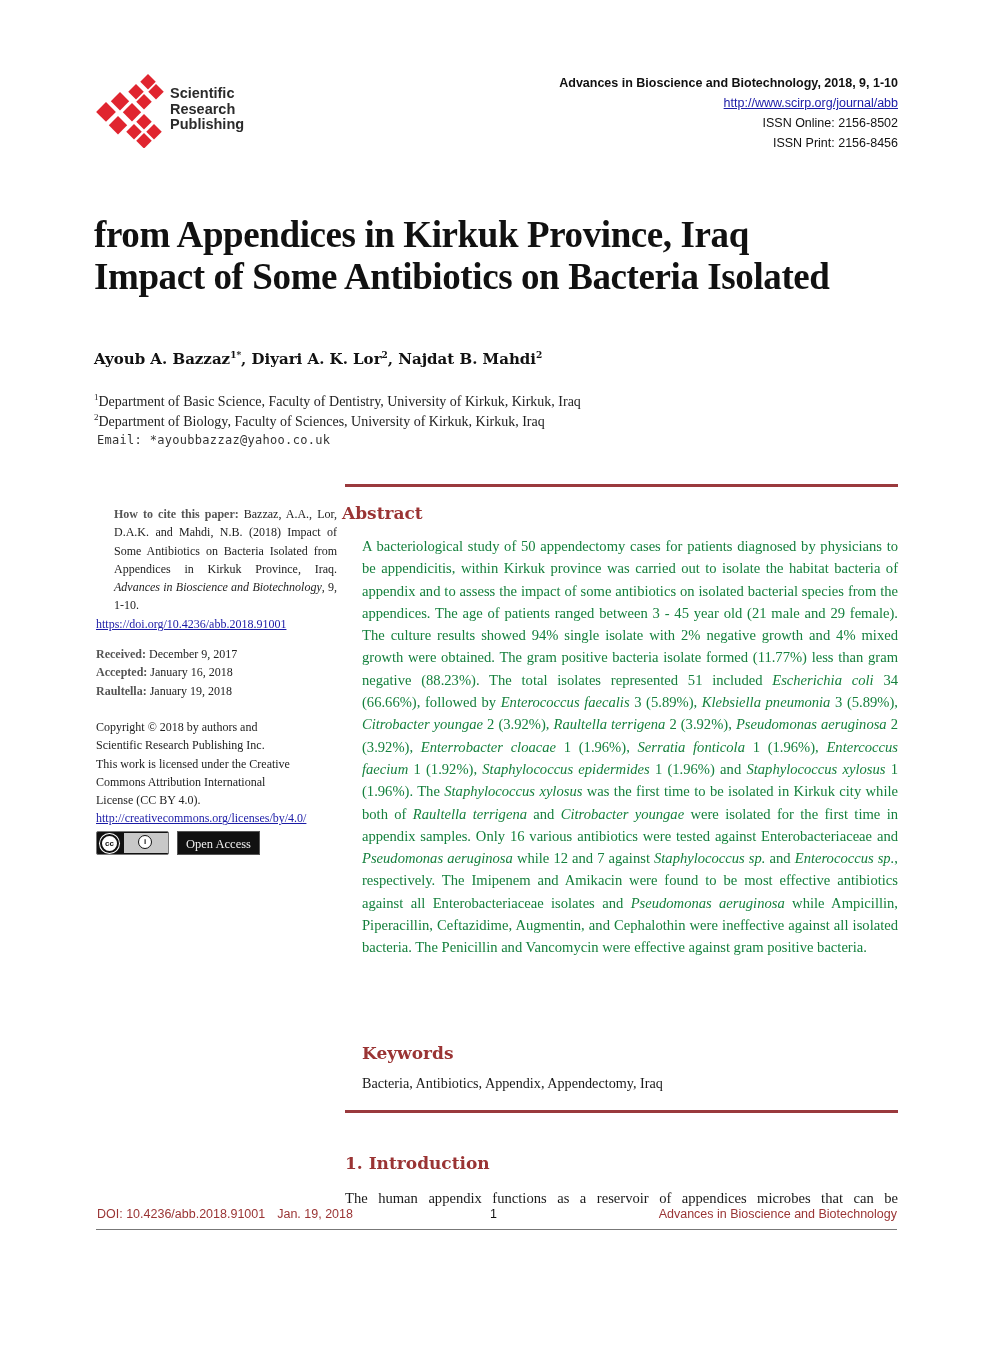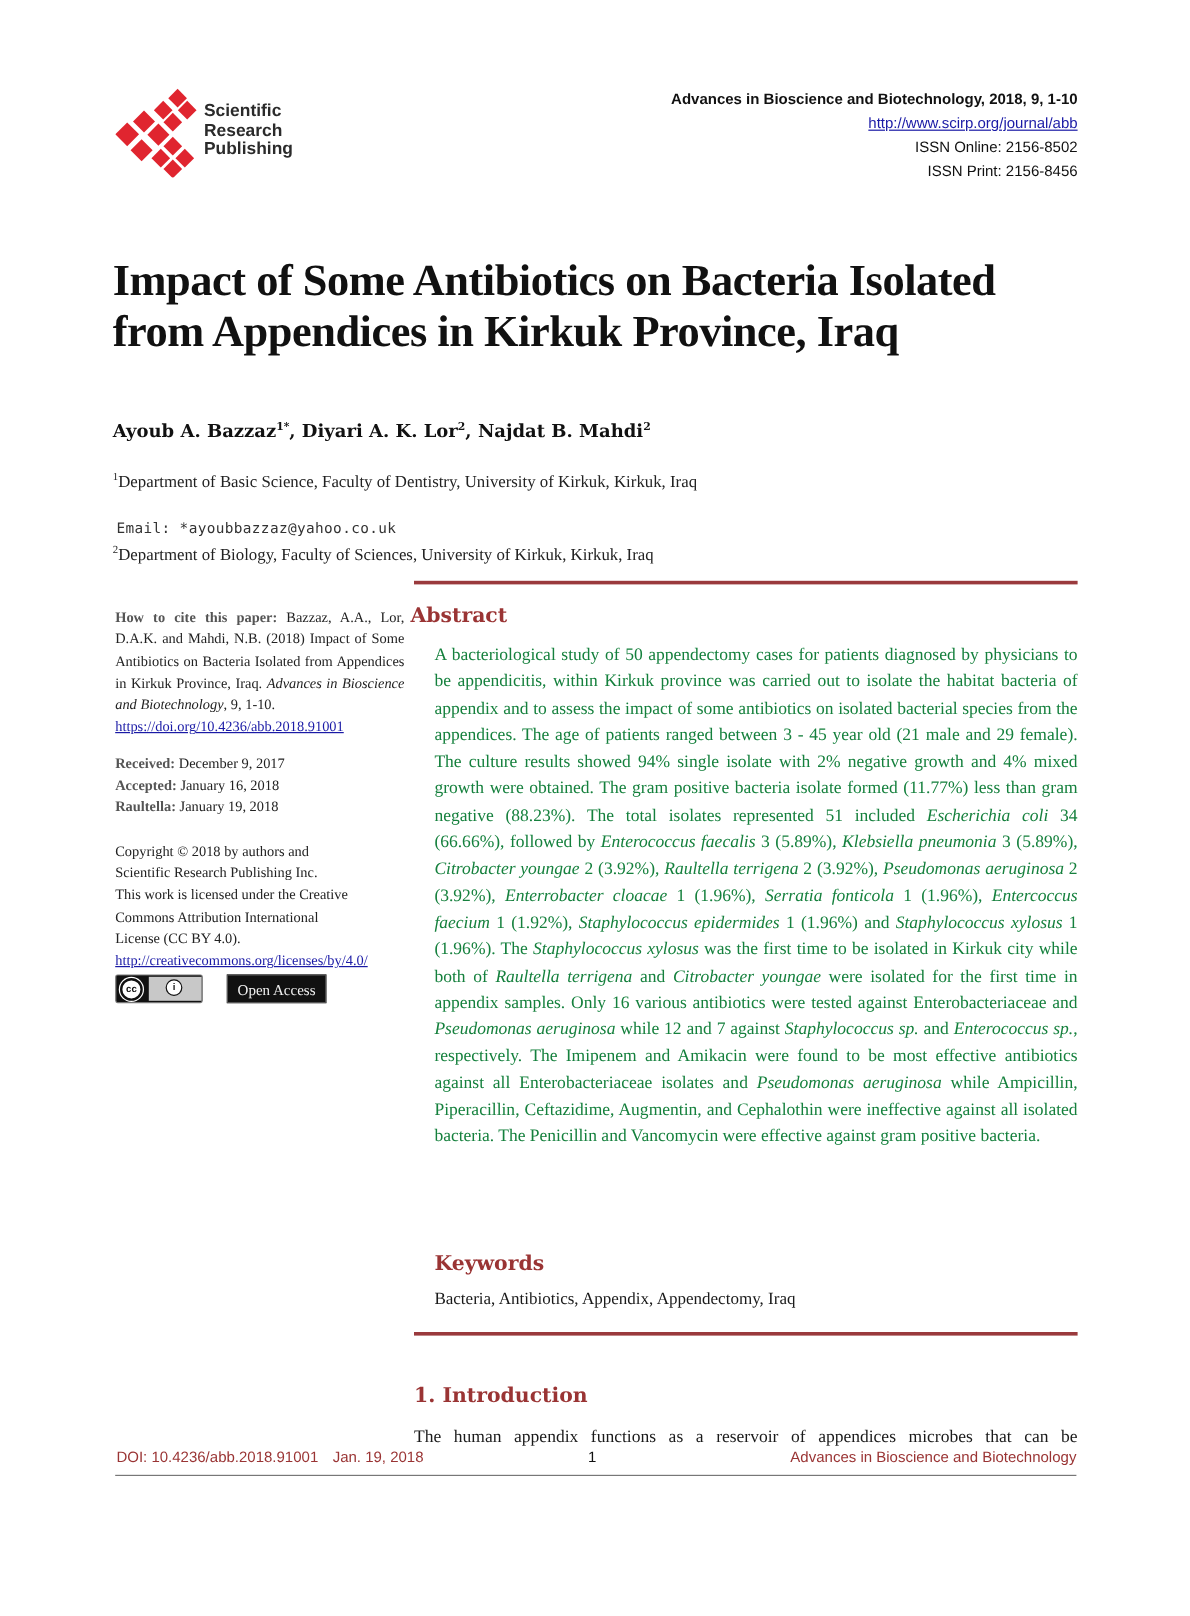--- a/index.html
+++ b/index.html
@@ -15,30 +15,30 @@
   .journal-info a { color: #1a1aa6; text-decoration: underline; }
 
   .title { position: absolute; left: 94px; top: 214px; width: 820px; font-family: "Liberation Serif", "DejaVu Serif", serif; font-weight: bold; font-size: 37px; line-height: 42px; color: #111; letter-spacing: -0.4px; }
 
   .authors { position: absolute; left: 94px; top: 350px; font-family: "DejaVu Serif", serif; font-weight: bold; font-size: 15px; color: #111; }
   .authors sup { font-size: 9px; }
 
   .affil { position: absolute; left: 94px; font-size: 14px; color: #222; }
   .affil sup { font-size: 9px; }
   .affil1 { top: 392px; }
-  .affil2 { top: 412px; margin-top: 41px; }
+  .affil2 { top: 412px; }
   .email { position: absolute; left: 97px; top: 433px; font-family: "DejaVu Sans Mono", monospace; font-size: 12px; color: #333; letter-spacing: 0.3px; }
 
   .sidebar { position: absolute; left: 96px; top: 505px; width: 241px; font-size: 12px; line-height: 18.3px; color: #222; }
   .sidebar .lbl { color: #555; font-weight: bold; }
-  .sidebar .cite { text-align: justify; }
+  .sidebar .cite { text-align: justify; margin-left: 18px; }
   .sidebar a { color: #1a1aa6; text-decoration: underline; }
   .sidebar .dates { margin-top: 12px; }
   .sidebar .copyright { margin-top: 18px; }
-  .badges { display: flex; gap: 20px; margin-top: 3px; }
+  .badges { display: flex; gap: 8px; margin-top: 3px; }
   .cc-badge { width: 73px; height: 24px; background: #111; border: 1px solid #777; border-radius: 2px; position: relative; }
   .cc-badge .cc { position: absolute; left: 3px; top: 2px; width: 19px; height: 19px; border-radius: 50%; background: #fff; border: 2px solid #111; box-shadow: 0 0 0 1px #fff; color: #111; font-family: "Liberation Sans", sans-serif; font-weight: bold; font-size: 8px; line-height: 15px; text-align: center; }
   .cc-badge .by { position: absolute; left: 27px; top: 1px; width: 44px; height: 20px; background: #c8c8c8; }
   .cc-badge .by .person { position: absolute; left: 14px; top: 2px; width: 14px; height: 14px; border-radius: 50%; background: #fff; border: 1.5px solid #111; font-family: "Liberation Sans", sans-serif; font-size: 8px; font-weight: bold; line-height: 11px; text-align: center; color: #111; }
   .oa-badge { height: 24px; padding: 0 8px; background: #111; color: #f0f0f0; font-size: 12.5px; line-height: 24px; border: 1px solid #555; }
 
   .rule { position: absolute; left: 345px; width: 553px; height: 3px; background: #9a3a3d; }
   .rule-top { top: 484px; }
   .rule-bottom { top: 1110px; }
 
@@ -87,22 +87,22 @@
 </div>
 
 <div class="journal-info">
   <div class="jname">Advances in Bioscience and Biotechnology, 2018, 9, 1-10</div>
   <div><a>http://www.scirp.org/journal/abb</a></div>
   <div>ISSN Online: 2156-8502</div>
   <div>ISSN Print: 2156-8456</div>
 </div>
 
 <div class="title">
+  <div>from Appendices in Kirkuk Province, Iraq</div>
   <div>Impact of Some Antibiotics on Bacteria Isolated</div>
-  <div>from Appendices in Kirkuk Province, Iraq</div>
 </div>
 
 <div class="authors">
   <span>Ayoub A. Bazzaz</span><sup>1*</sup>,
   <span>Diyari A. K. Lor</span><sup>2</sup>,
   <span>Najdat B. Mahdi</span><sup>2</sup>
 </div>
 
 <div class="affil affil1">
   <sup>1</sup><span>Department of Basic Science, Faculty of Dentistry, University of Kirkuk, Kirkuk, Iraq</span>

